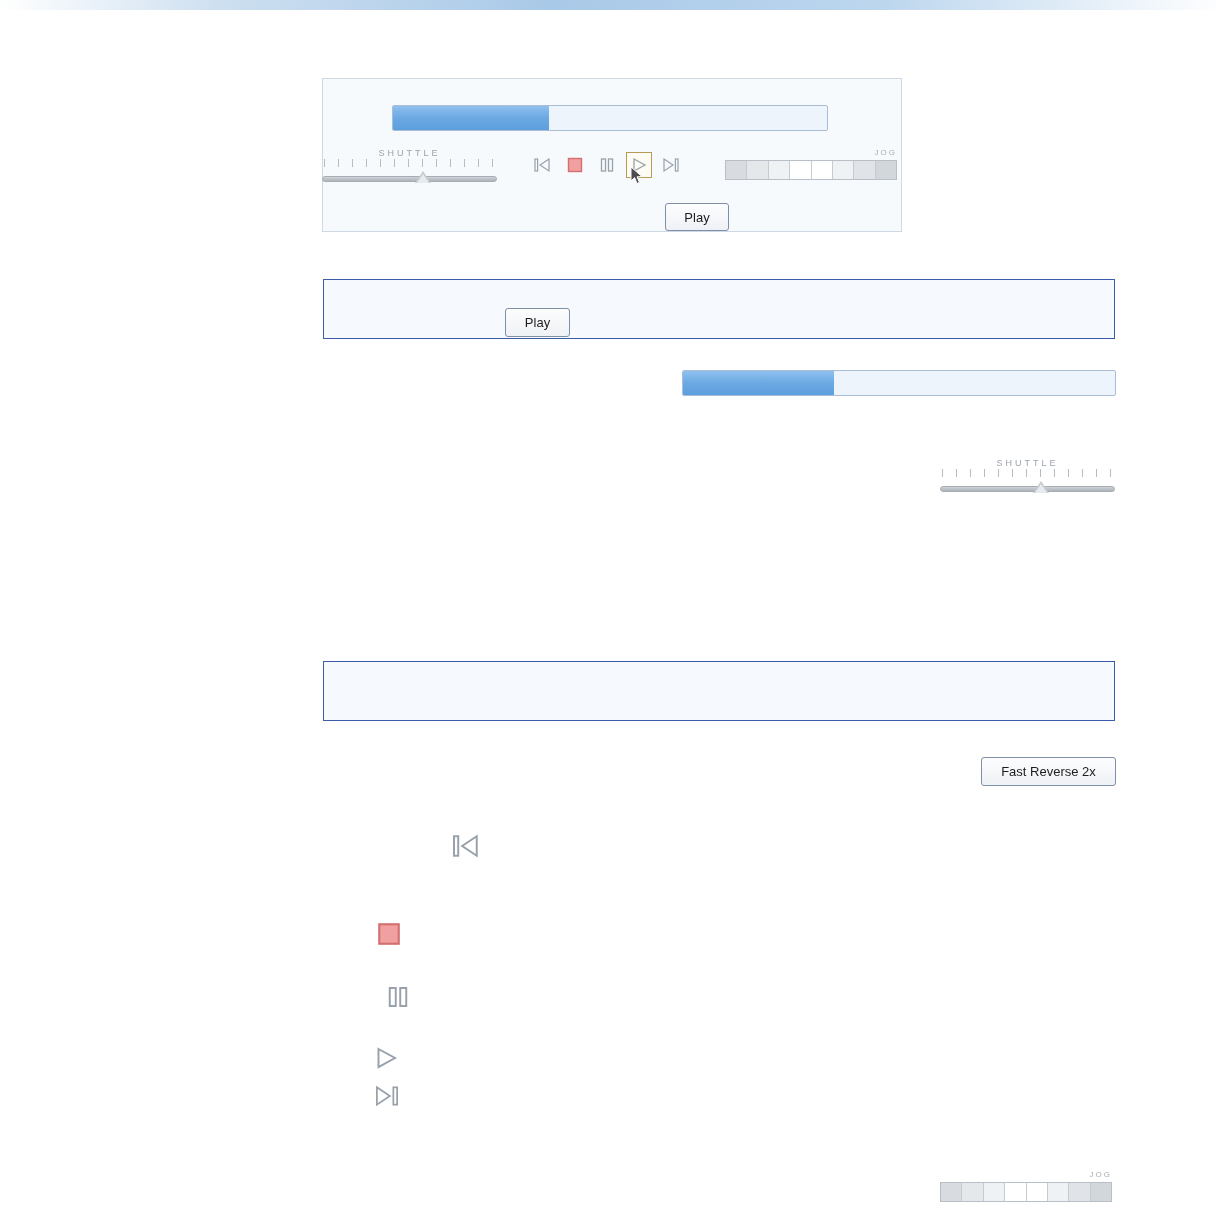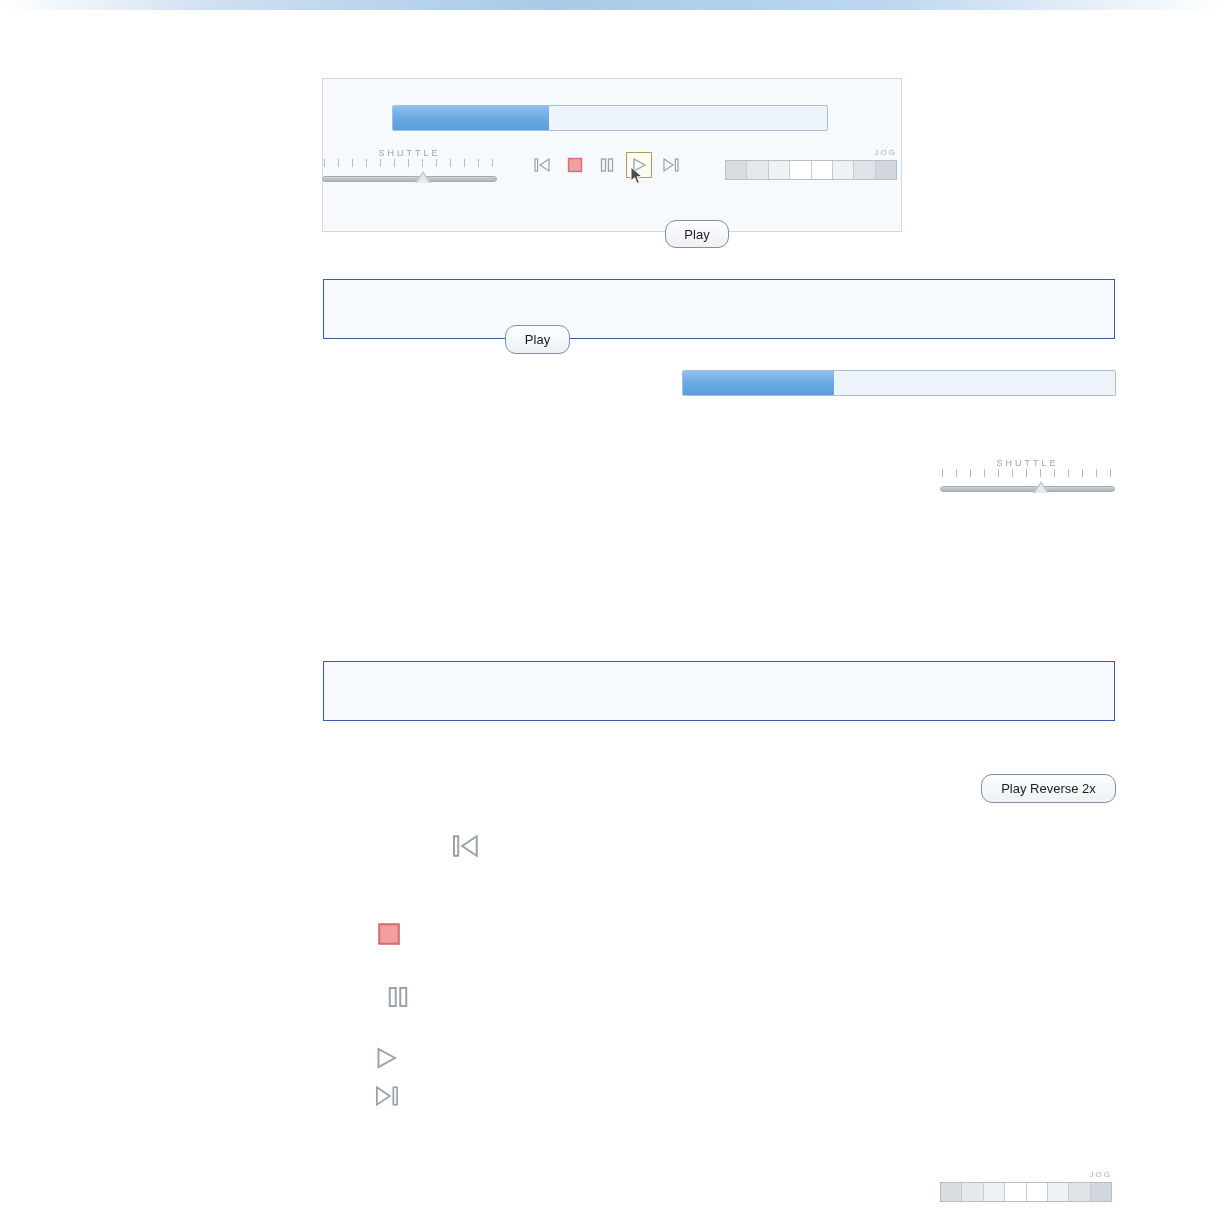--- a/index.html
+++ b/index.html
@@ -161,29 +161,28 @@
   .tbtn.selected {
     border: 1px solid #b79b54;
     background: #fcfbf4;
   }
 
   
   .pbtn {
     position: absolute;
     background: linear-gradient(to bottom, #fdfdfe 0%, #eef1f5 100%);
     border: 1px solid #7d90a8;
-    border-radius: 11px;
+    border-radius: 3px;
     color: #1d1d1d;
     font-size: 13px;
     font-family: "Liberation Sans", sans-serif;
     display: flex;
     align-items: center;
     justify-content: center;
     white-space: nowrap;
-    margin-top: 17px;
   }
 
   
   .icon-item {
     position: absolute;
   }
 
   
   .cursor {
     position: absolute;
@@ -301,21 +300,21 @@
       <i style="left:170px;"></i>
     </div>
     <div class="track"></div>
     <div class="thumb" id="shuttle-thumb-2" style="left: 92.5px;"></div>
   </div>
 
   <div class="panel-outline" style="left:323px; top:661px; width:790px; height:58px;">
     <span></span>
   </div>
 
-  <div class="pbtn" style="left:981px; top:757px; width:133px; height:27px;">Play Reverse 2x</div>
+  <div class="pbtn" style="left:981px; top:757px; width:133px; height:27px;">Fast Reverse 2x</div>
 
   <div class="icon-item" style="left:452px; top:833px;">
     <svg width="30" height="26" viewBox="0 0 18 16">
       <rect x="1" y="2" width="2.6" height="12" fill="none" stroke="#98a0aa" stroke-width="1.2"></rect>
       <polygon points="15,2 6,8 15,14" fill="none" stroke="#98a0aa" stroke-width="1.2"></polygon>
     </svg>
   </div>
 
   <div class="icon-item" style="left:377px; top:922px;">
     <svg width="24" height="24" viewBox="0 0 16 16">

